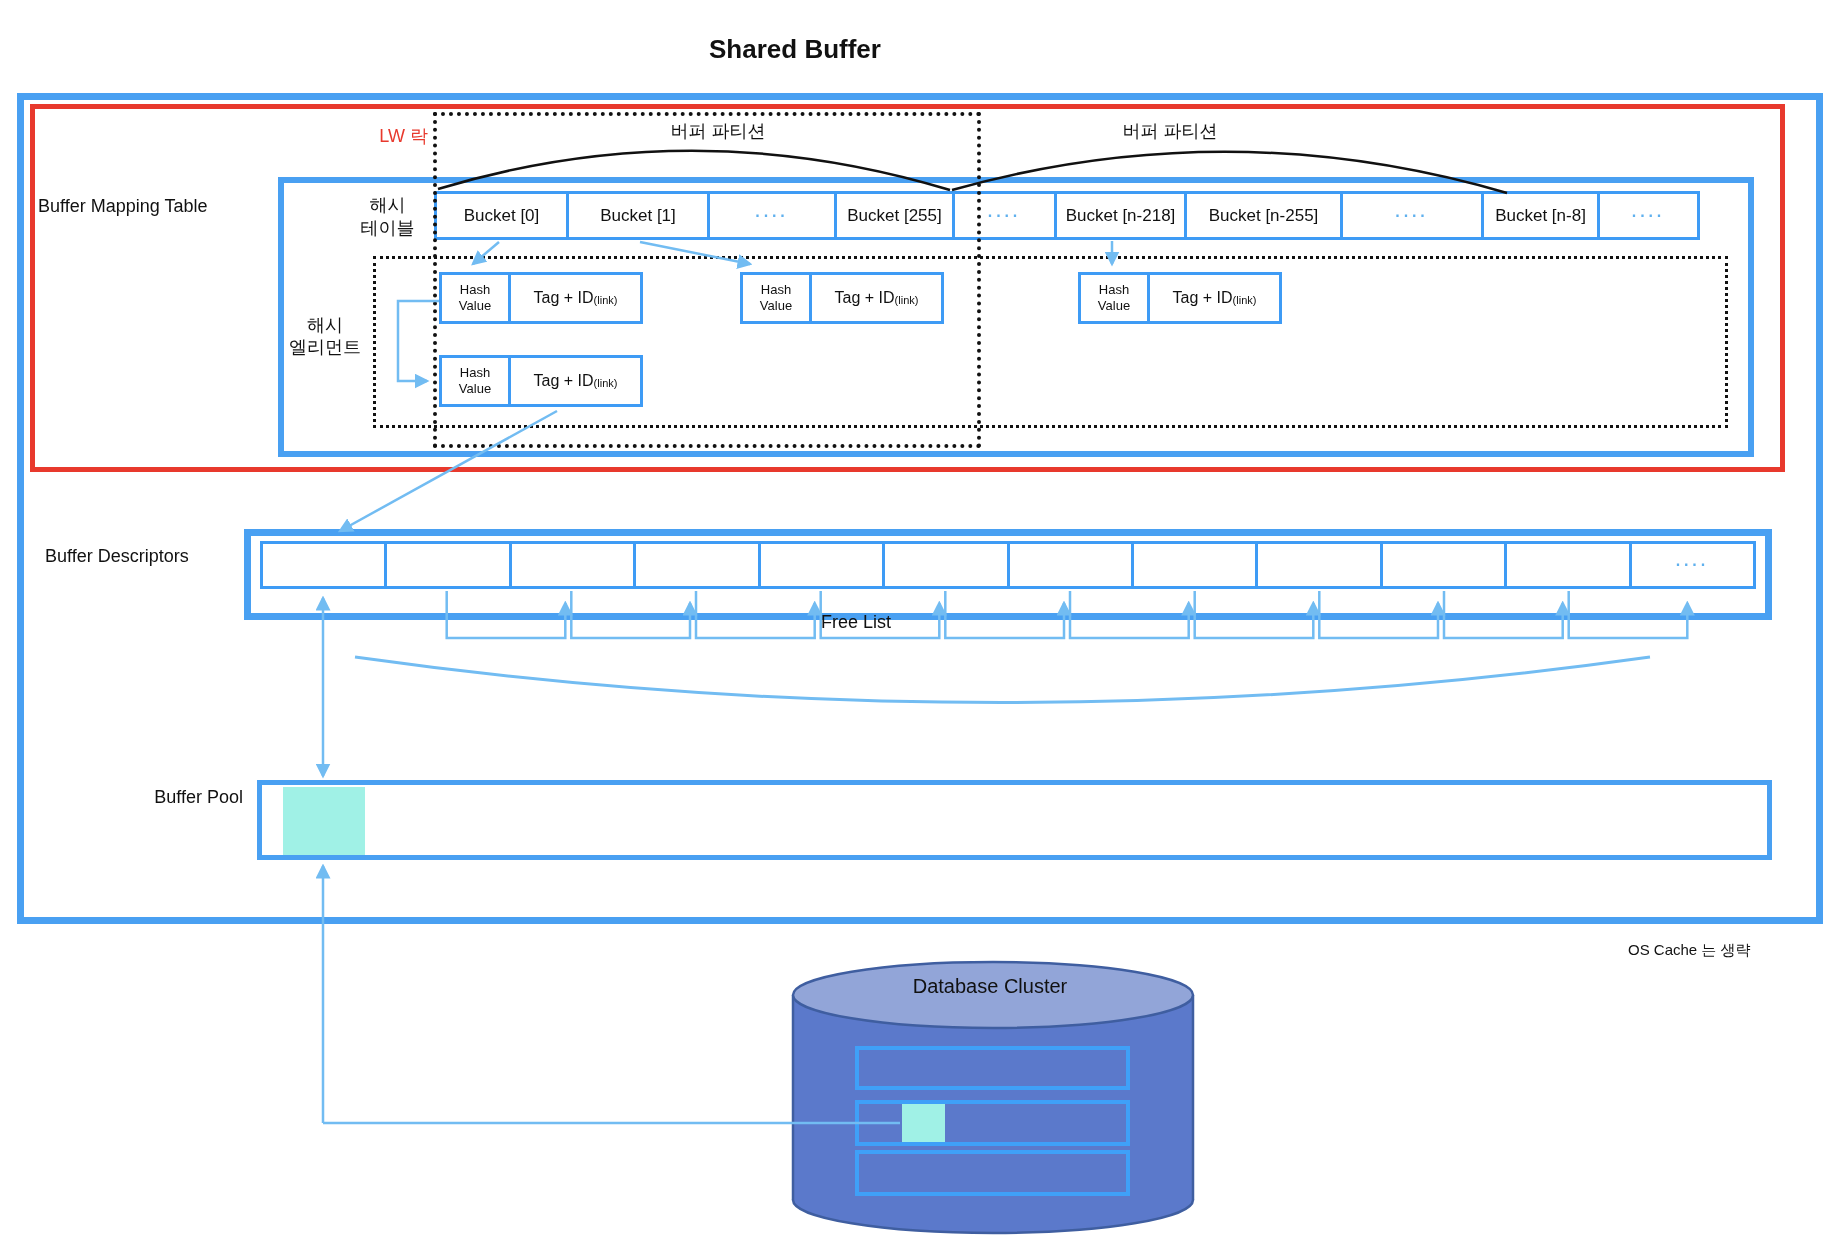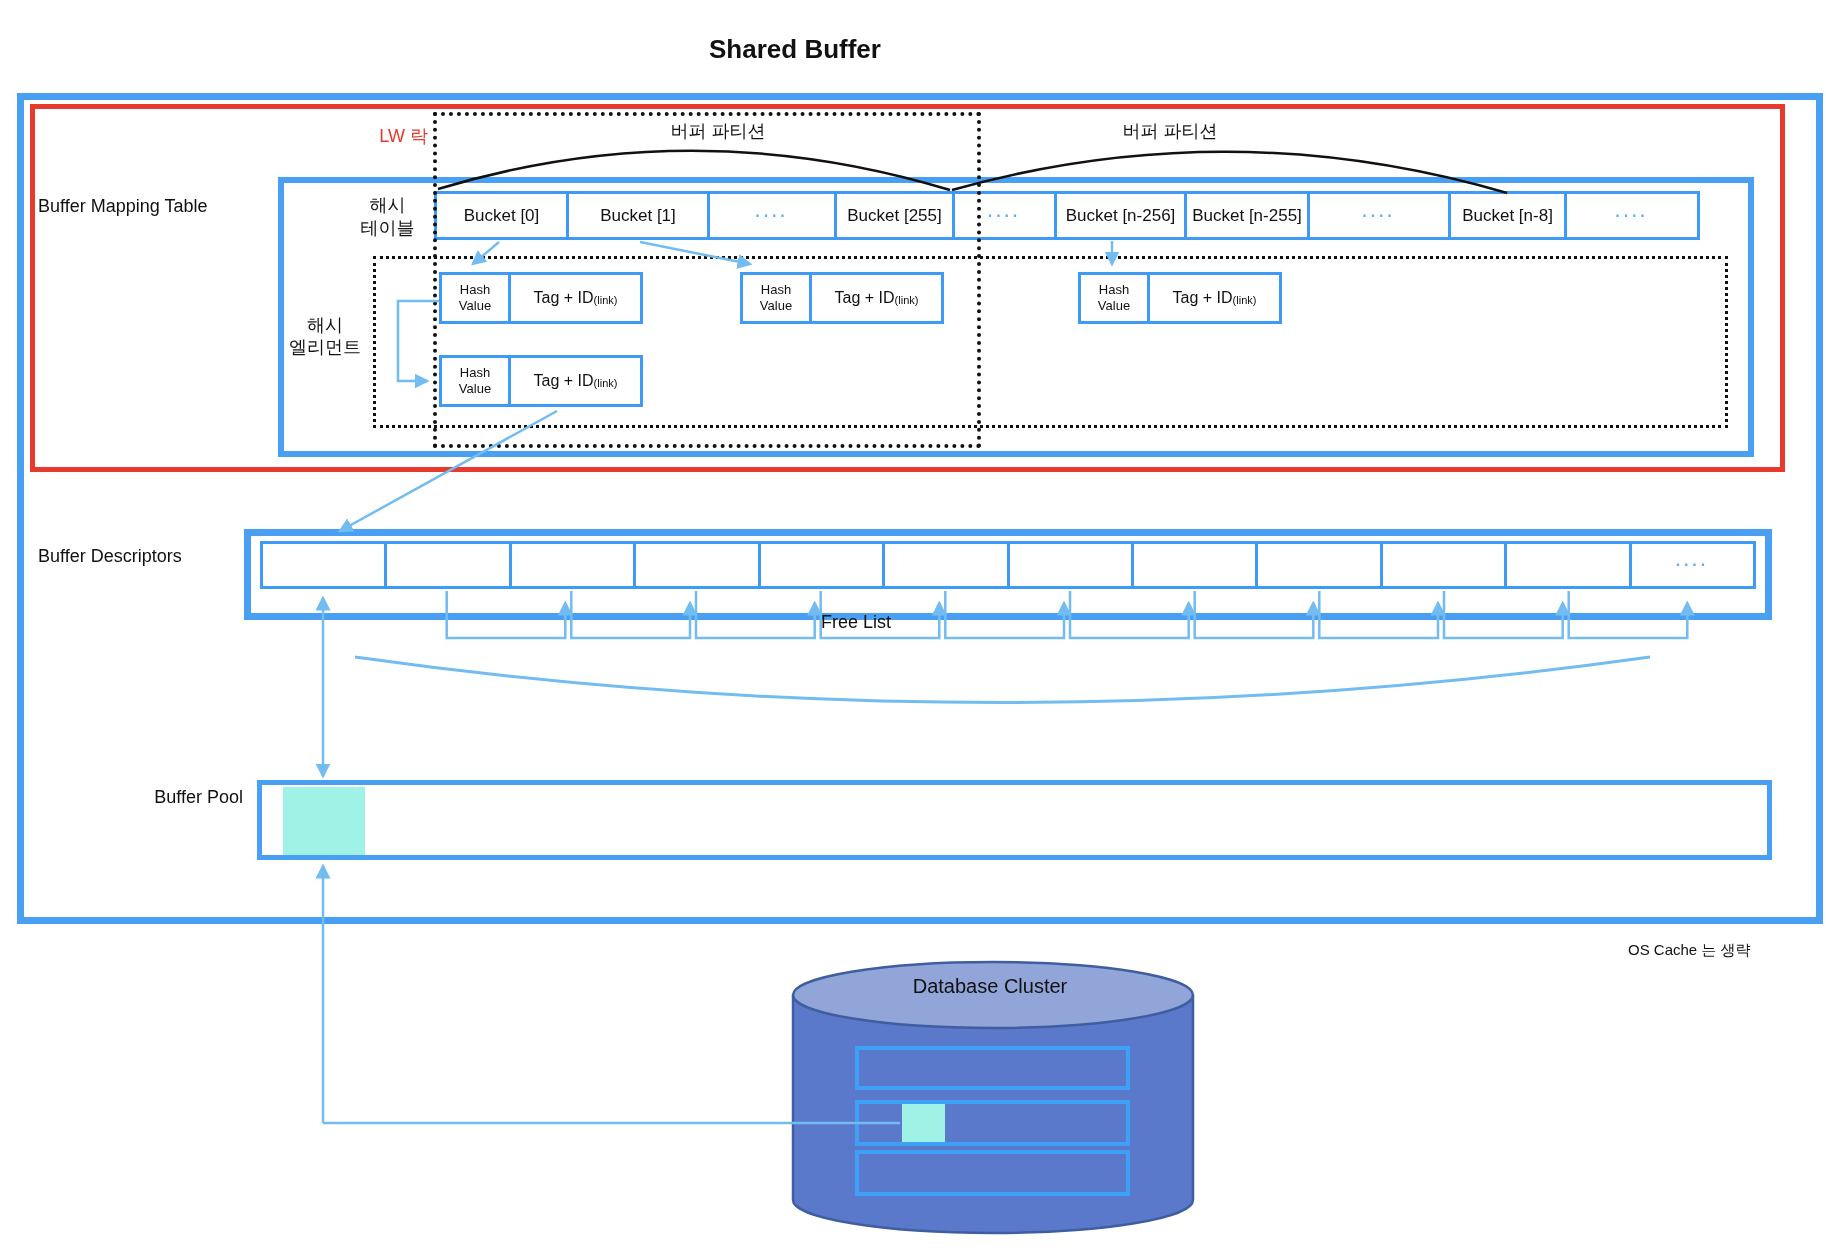--- a/index.html
+++ b/index.html
@@ -66,34 +66,34 @@
 <div class="lbl center" style="left:1070px;top:119px;width:200px;font-size:18px;">버퍼 파티션</div>
 <div class="lbl" style="left:38px;top:196px;font-size:18px;">Buffer Mapping Table</div>
 <div class="lbl center" style="left:345px;top:194px;width:85px;font-size:18px;line-height:23px;">
   <div>해시</div>
   <div>테이블</div>
 </div>
 <div class="lbl center" style="left:272px;top:314px;width:106px;font-size:18px;line-height:22px;">
   <div>해시</div>
   <div>엘리먼트</div>
 </div>
-<div class="lbl" style="left:38px;top:546px;font-size:18px;">Buffer Descriptors</div>
+<div class="lbl" style="left:45px;top:546px;font-size:18px;">Buffer Descriptors</div>
 <div class="lbl center" style="left:776px;top:612px;width:160px;font-size:18px;">Free List</div>
 <div class="lbl right" style="left:38px;top:787px;width:205px;font-size:18px;">Buffer Pool</div>
 <div class="lbl" style="left:1628px;top:941px;font-size:15px;">OS Cache 는 생략</div>
 <div class="lbl center" style="left:890px;top:975px;width:200px;font-size:20px;">Database Cluster</div>
 
 <div class="abs bucket-row">
   <div class="bucket-cell" style="width:129px;">Bucket [0]</div>
   <div class="bucket-cell" style="width:141px;">Bucket [1]</div>
   <div class="bucket-cell dots" style="width:127px;">····</div>
   <div class="bucket-cell" style="width:118px;">Bucket [255]</div>
   <div class="bucket-cell dots" style="width:102px;">····</div>
-  <div class="bucket-cell" style="width:130px;">Bucket [n-256]</div>
-  <div class="bucket-cell" style="width:123px;">Bucket [n-255]</div>
+  <div class="bucket-cell" style="width:130px;">Bucket [n-218]</div>
+  <div class="bucket-cell" style="width:156px;">Bucket [n-255]</div>
   <div class="bucket-cell dots" style="width:141px;">····</div>
   <div class="bucket-cell" style="width:116px;">Bucket [n-8]</div>
   <div class="bucket-cell dots" style="flex:1;">····</div>
 </div>
 
 <div class="hel" style="left:439px;top:272px;">
   <div class="hv">
     <div>Hash</div>
       <div>Value</div>
   </div>

